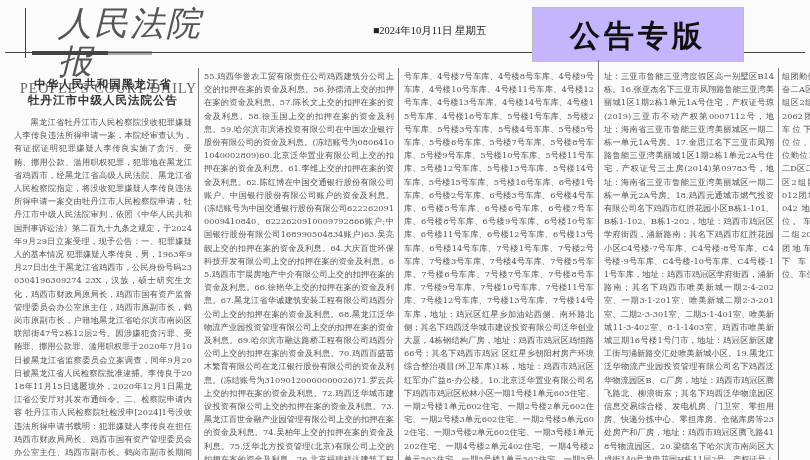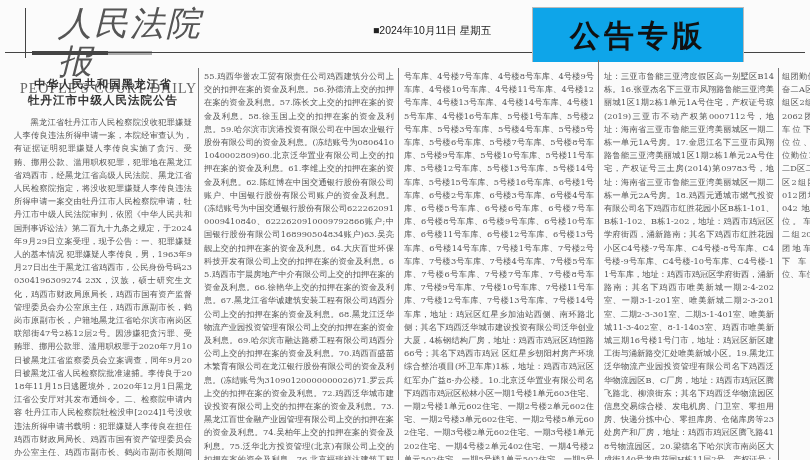--- a/index.html
+++ b/index.html
@@ -8,23 +8,23 @@
   .masthead { position:absolute; left:0; top:0; width:810px; height:56px; }
   .logo { position:absolute; left:12px; top:4px; width:190px; height:50px; }
   .logo-cn { position:absolute; left:6px; top:0; font-size:34px; letter-spacing:2px; color:#555;
              font-family:"DejaVu Serif",serif; font-style:italic; line-height:38px;margin-left:40px; }
   .logo-en { position:absolute; left:8px; top:36px; font-size:14px; letter-spacing:1px; color:#666;
              font-family:"Liberation Serif",serif; line-height:10px;margin-top:44px; }
   .logo-strip { position:absolute; left:20px; top:47px; width:120px; height:4px; background:#444; }
   .logo-strip2 { position:absolute; left:96px; top:47px; width:44px; height:4px; background:#aaa; }
   .logo-vline { position:absolute; left:13px; top:4px; width:1px; height:50px; background:#444; }
   .date { position:absolute; left:373px; top:24px; font-size:10.5px; color:#222;
-          font-family:Liberation Sans, sans-serif; }
+          font-family:Liberation Serif, serif; }
   .rule { position:absolute; left:5px; top:52px; width:800px; height:1px; background:#444; }
-  .section-box { position:absolute; left:532px; top:7px; width:210px; height:54px; background:#0ea5e9;
+  .section-box { position:absolute; left:532px; top:7px; width:210px; height:54px; background:#c4b5fd;
                  border:1px solid #bbb; border-bottom:none; }
   .section-title { position:absolute; left:0; right:0; top:8px; text-align:center; font-size:30px;
                    font-weight:bold; color:#111; letter-spacing:4px; font-family:"DejaVu Serif",serif; }
   .col { position:absolute; top:62px; font-size:8.2px; line-height:13.2px; color:#555;
          text-align:justify; overflow:hidden; height:398px; word-break:break-all; }
   .col1 { left:14px; width:178px; top:62px; }
   .col2 { left:204px; width:190px; top:70px; }
   .col3 { left:404px; width:190px; top:70px; }
   .col4 { left:604px; width:170px; top:70px; }
   .col5 { left:782px; width:40px; top:70px; }

